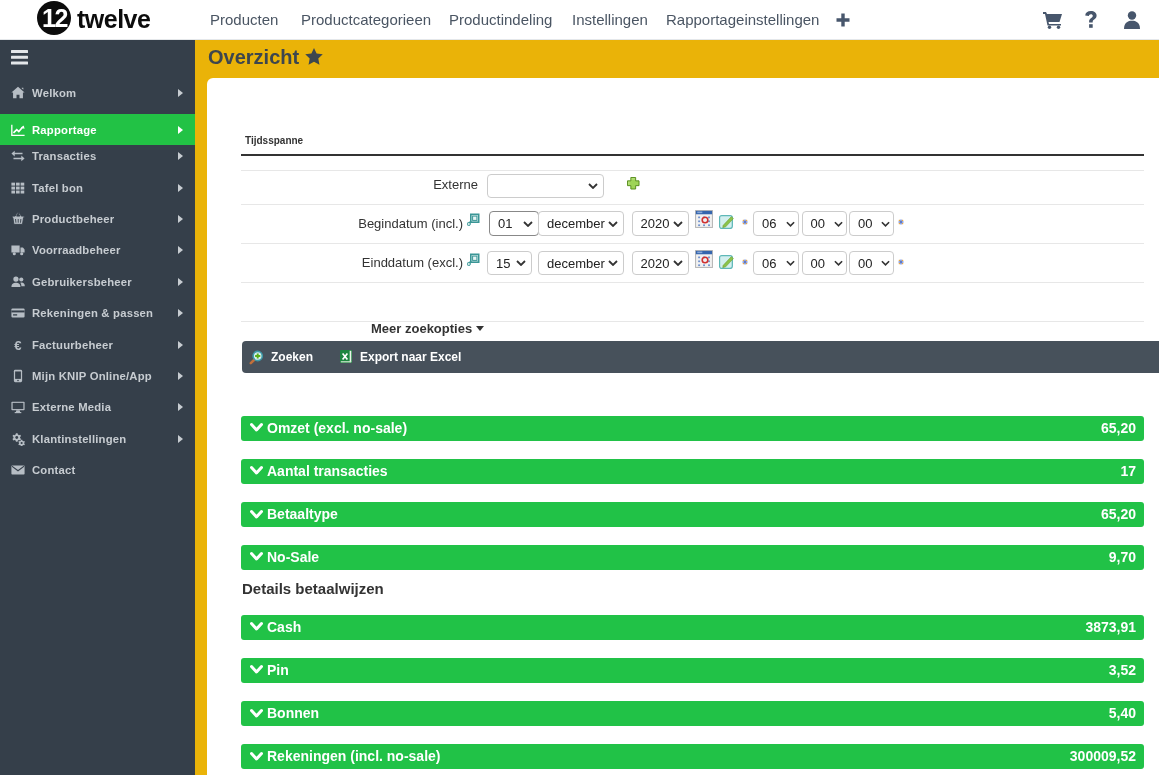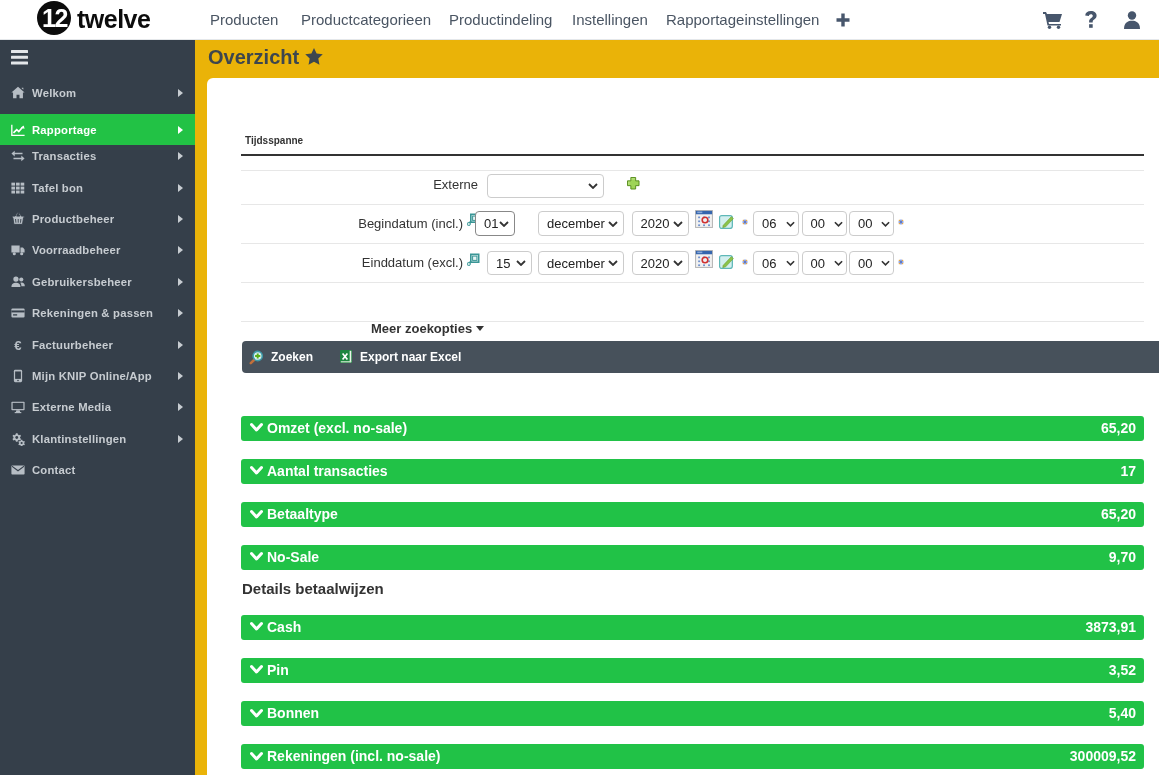--- a/index.html
+++ b/index.html
@@ -262,21 +262,21 @@
           </svg>
           <svg style="position:absolute;left:535px;top:141.3px" width="6" height="6" viewBox="0 0 7 7">
             <path d="M1 1 L6 6 M6 1 L1 6" stroke="#e8a33d" stroke-width="1.3"></path>
             <path d="M0.5 3.5 H6.5 M3.5 0.5 V6.5" stroke="#3d6fe8" stroke-width="1.3"></path>
           </svg>
           <svg style="position:absolute;left:691px;top:141.3px" width="6" height="6" viewBox="0 0 7 7">
             <path d="M1 1 L6 6 M6 1 L1 6" stroke="#e8a33d" stroke-width="1.3"></path>
             <path d="M0.5 3.5 H6.5 M3.5 0.5 V6.5" stroke="#3d6fe8" stroke-width="1.3"></path>
           </svg>
         </div>
-    <div class="sel" style="left:268px;top:133.3px;width:40px;height:24.5px;border-color:#888;">
+    <div class="sel" style="left:282px;top:133.3px;width:50px;height:24.5px;border-color:#888;">
           <span>01</span>
           <svg width="10" height="6" viewBox="0 0 10 6">
             <path d="M1 1 L5 5 L9 1" stroke="#333" stroke-width="1.8" fill="none"></path>
           </svg>
         </div>
     <div class="sel" style="left:331px;top:133.3px;width:86px;height:24.5px;">
           <span>december</span>
           <svg width="10" height="6" viewBox="0 0 10 6">
             <path d="M1 1 L5 5 L9 1" stroke="#333" stroke-width="1.8" fill="none"></path>
           </svg>

